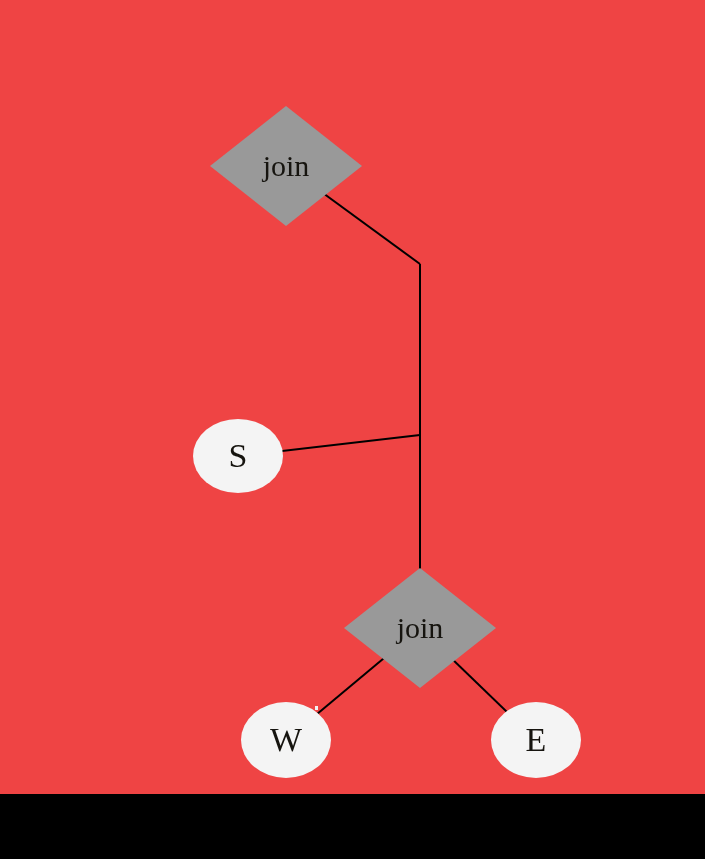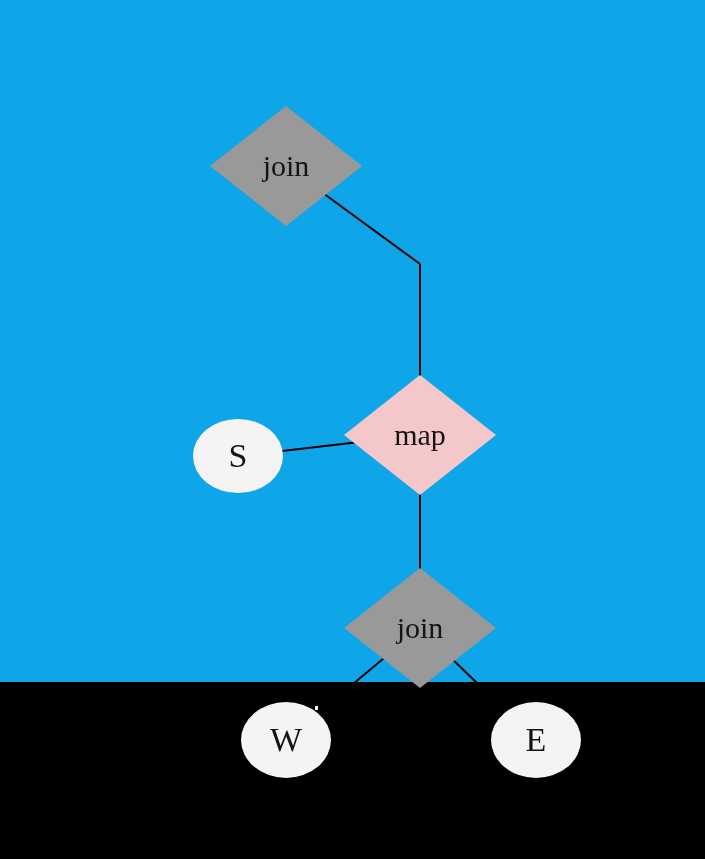--- a/index.html
+++ b/index.html
@@ -10,22 +10,22 @@
   }
   body {
     width: 705px;
     height: 859px;
     overflow: hidden;
     font-family: "Liberation Serif", "DejaVu Serif", serif;
   }
   #canvas {
     position: relative;
     width: 705px;
-    height: 682px;
-    background: #0ea5e9;
+    height: 794px;
+    background: #ef4444;
   }
   .node {
     position: absolute;
     display: flex;
     align-items: center;
     justify-content: center;
     box-sizing: border-box;
   }
   .node-label {
     position: relative;
@@ -89,26 +89,20 @@
   </svg>
 
   <div class="node" style="left:210px; top:106px; width:152px; height:120px;">
     <svg class="diamond-shape" viewBox="0 0 152 120" preserveAspectRatio="none" xmlns="http://www.w3.org/2000/svg">
       <polygon points="76,0 152,60 76,120 0,60" fill="#999999"></polygon>
     </svg>
     <span class="node-label diamond-label">join</span>
   </div>
 
 
-  <div class="node" style="left:344px; top:375px; width:152px; height:120px;">
-    <svg class="diamond-shape" viewBox="0 0 152 120" preserveAspectRatio="none" xmlns="http://www.w3.org/2000/svg">
-      <polygon points="76,0 152,60 76,120 0,60" fill="#f4c8cb"></polygon>
-    </svg>
-    <span class="node-label diamond-label">map</span>
-  </div>
 
   <div class="node" style="left:344px; top:568px; width:152px; height:120px;">
     <svg class="diamond-shape" viewBox="0 0 152 120" preserveAspectRatio="none" xmlns="http://www.w3.org/2000/svg">
       <polygon points="76,0 152,60 76,120 0,60" fill="#999999"></polygon>
     </svg>
     <span class="node-label diamond-label">join</span>
   </div>
 
   <div class="node" style="left:193px; top:419px; width:90px; height:74px;">
     <svg class="ellipse-shape" viewBox="0 0 90 74" preserveAspectRatio="none" xmlns="http://www.w3.org/2000/svg">

